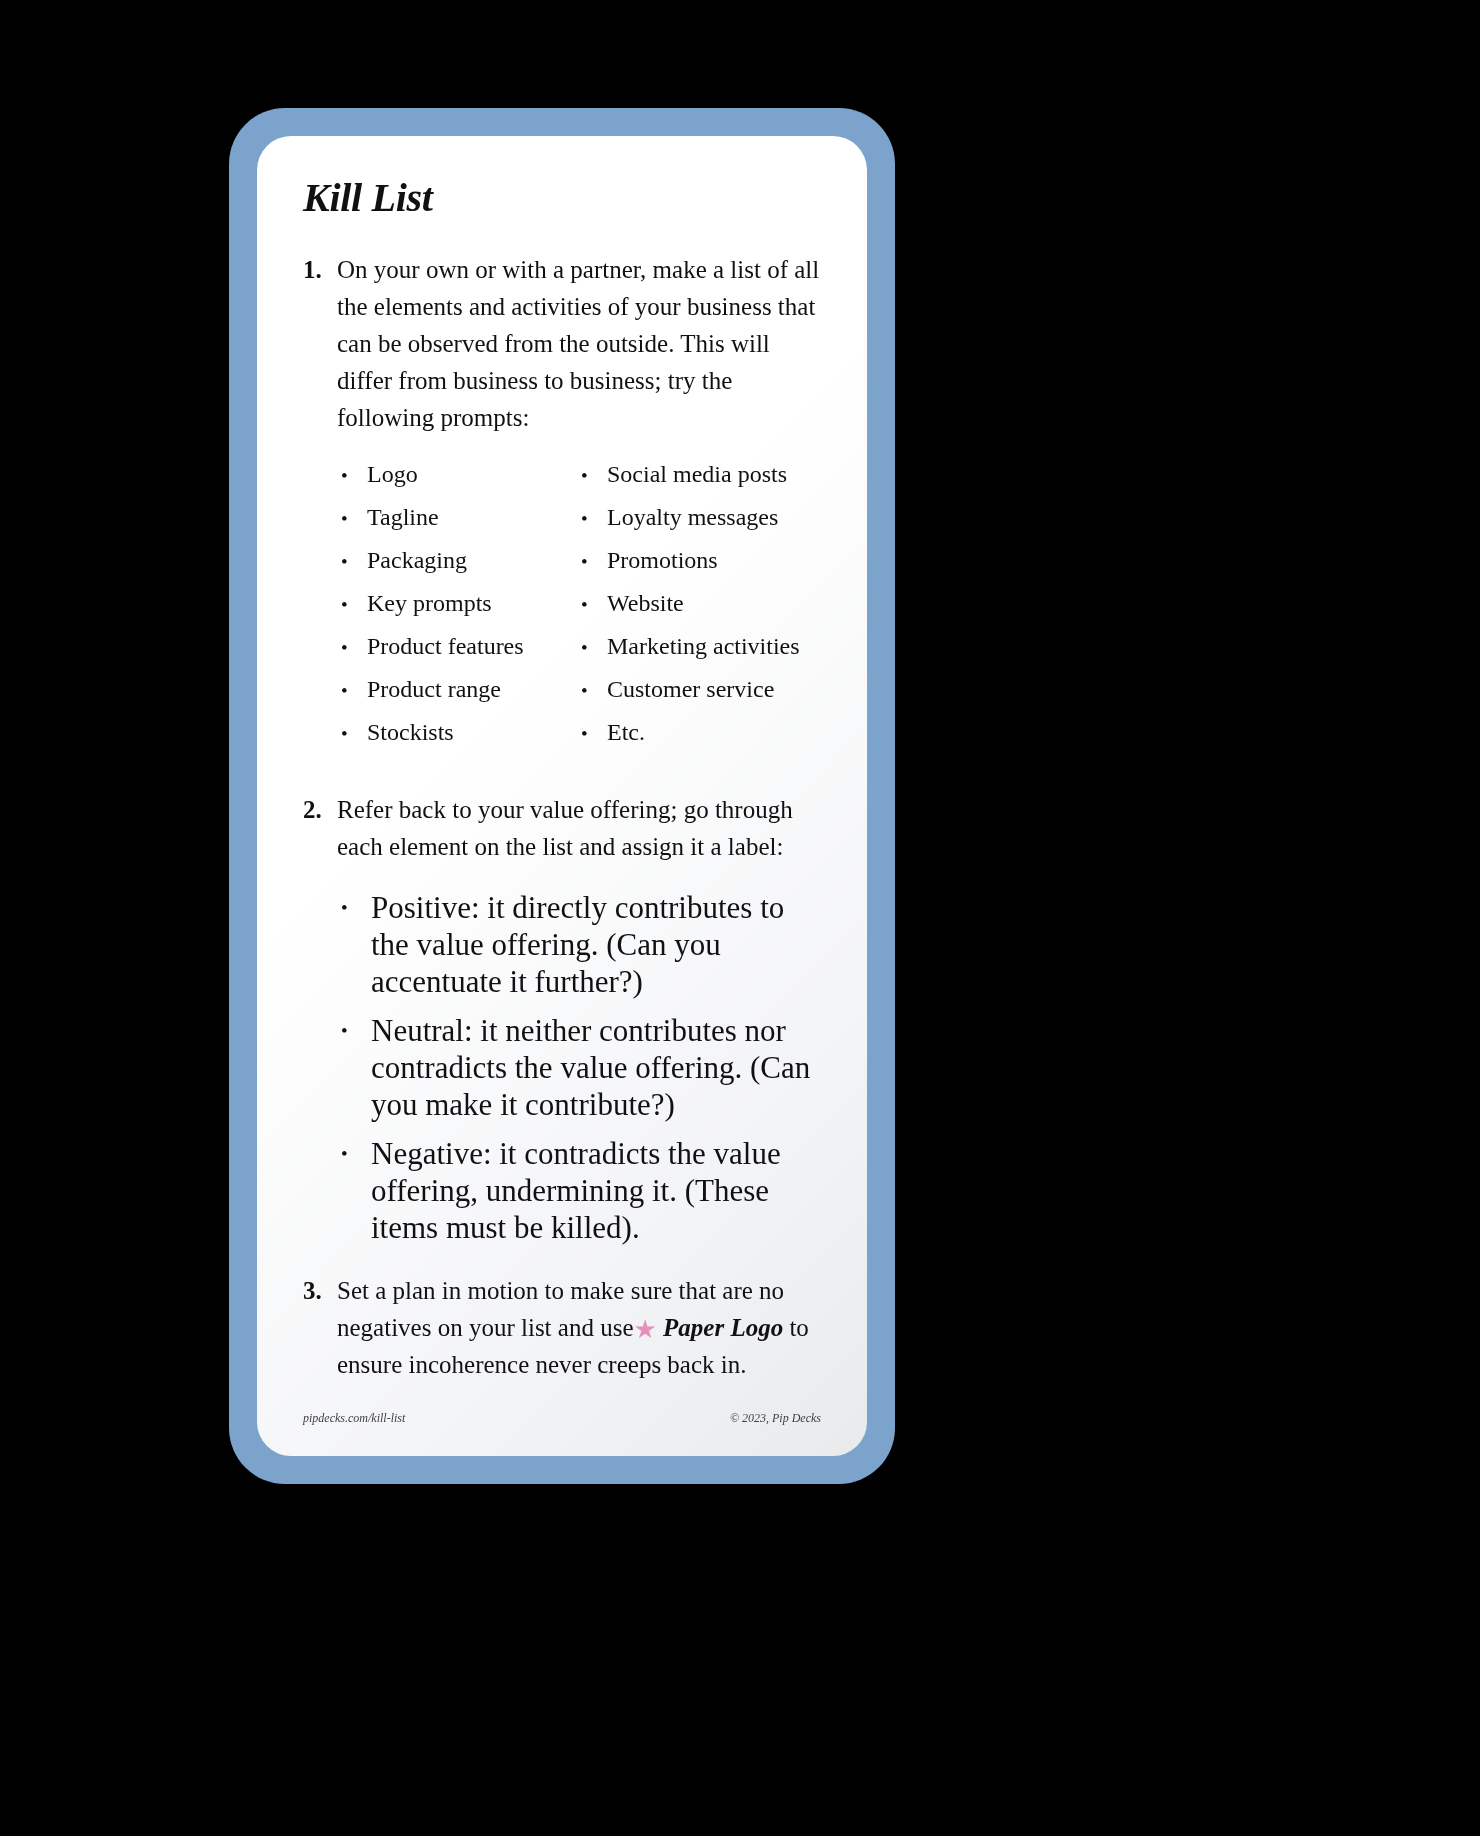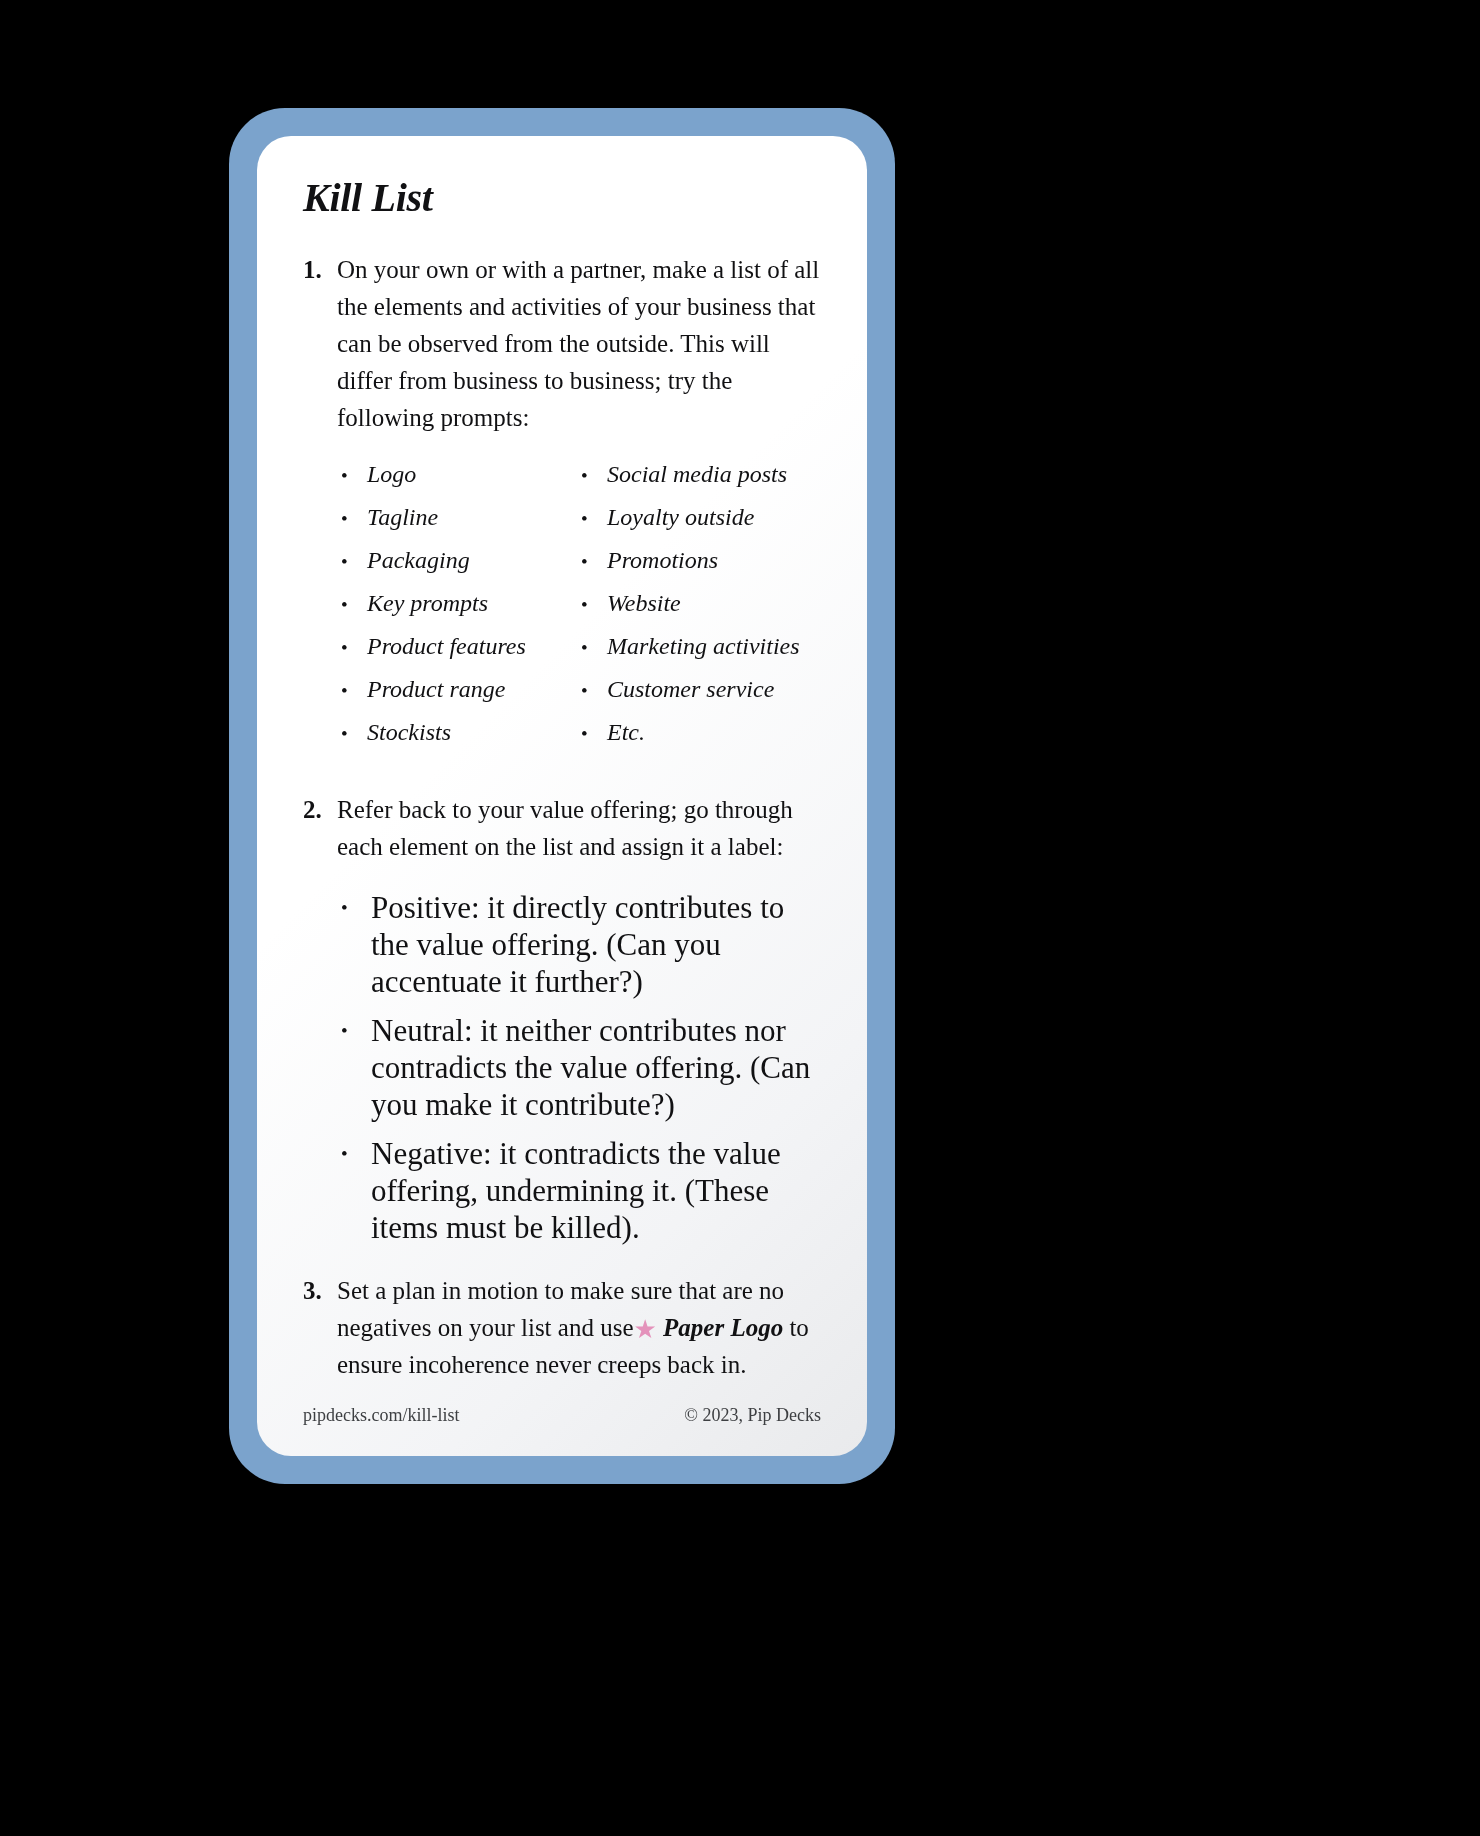--- a/index.html
+++ b/index.html
@@ -86,21 +86,20 @@
     align-items: baseline;
     margin-bottom: 13px;
   }
   .bullet {
     flex: 0 0 26px;
     font-size: 19px;
     line-height: 28px;
     color: #111113;
   }
   .prompt-label {
-    font-style: italic;
     font-size: 24px;
     line-height: 28px;
     color: #111113;
   }
 
   
   .labels {
     margin: 24px 0 26px 38px;
   }
   .label-item {
@@ -133,21 +132,22 @@
 
   
   .footer {
     position: absolute;
     left: 46px;
     right: 46px;
     bottom: 30px;
     display: flex;
     justify-content: space-between;
     align-items: baseline;
-    font-size: 18px;
+    font-style: italic;
+    font-size: 12px;
     color: #3d3f42;
   }
 
   
   .noise {
     position: absolute;
     background: #000000;
   }
 </style>
 </head>
@@ -204,21 +204,21 @@
             <span class="prompt-label">Stockists</span>
           </div>
         </div>
         <div class="col">
           <div class="prompt-item">
             <span class="bullet">•</span>
             <span class="prompt-label">Social media posts</span>
           </div>
           <div class="prompt-item">
             <span class="bullet">•</span>
-            <span class="prompt-label">Loyalty outside</span>
+            <span class="prompt-label">Loyalty messages</span>
           </div>
           <div class="prompt-item">
             <span class="bullet">•</span>
             <span class="prompt-label">Promotions</span>
           </div>
           <div class="prompt-item">
             <span class="bullet">•</span>
             <span class="prompt-label">Website</span>
           </div>
           <div class="prompt-item">

